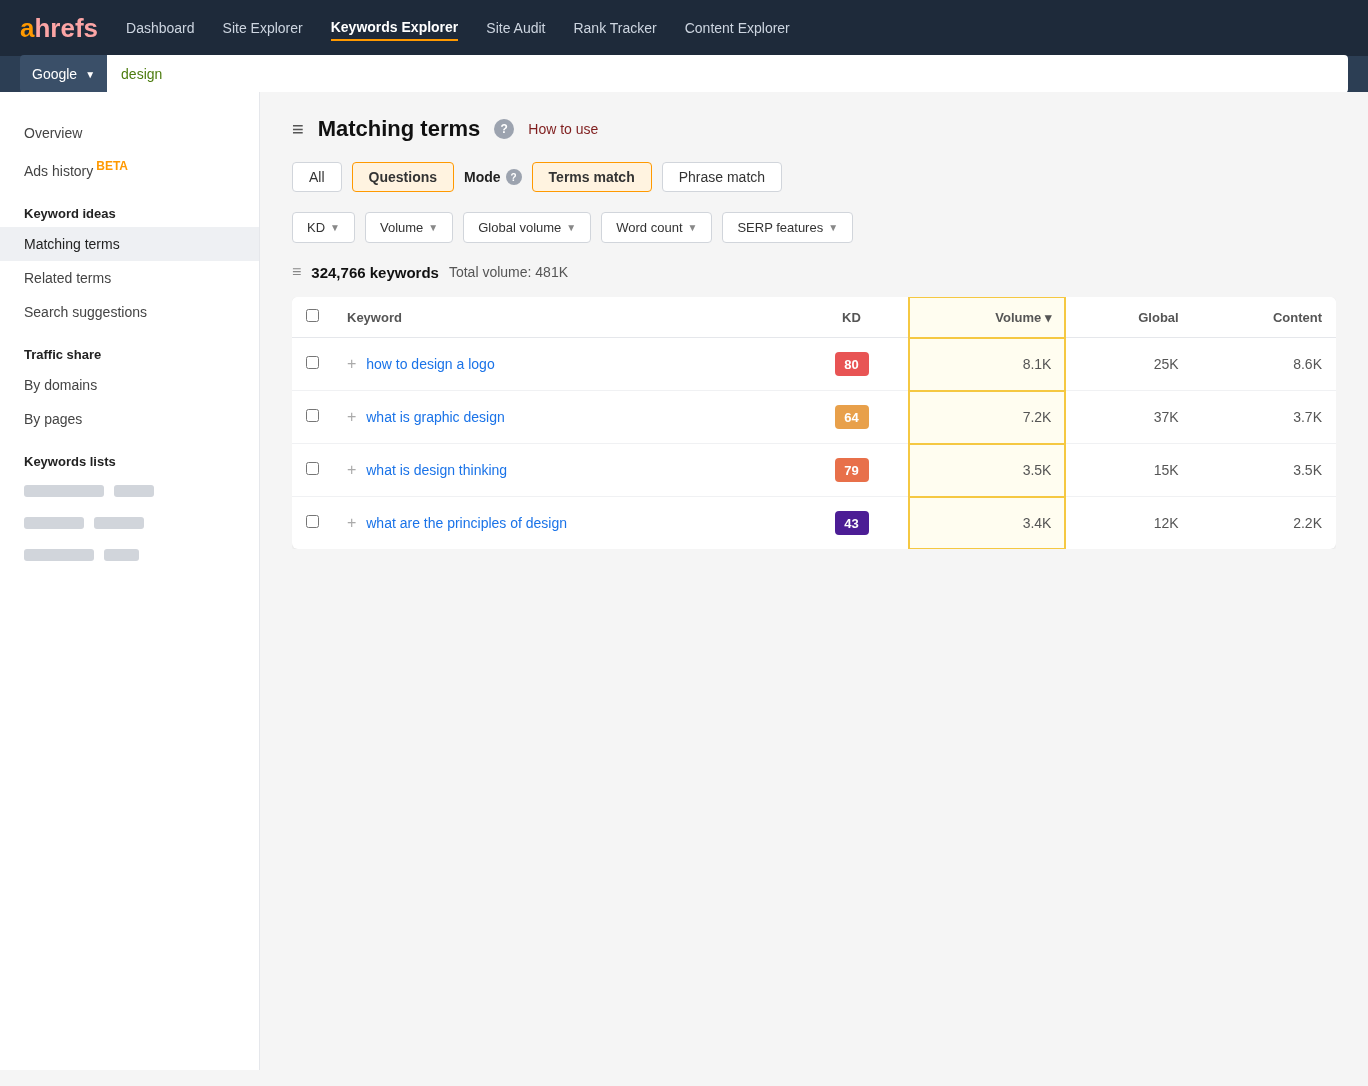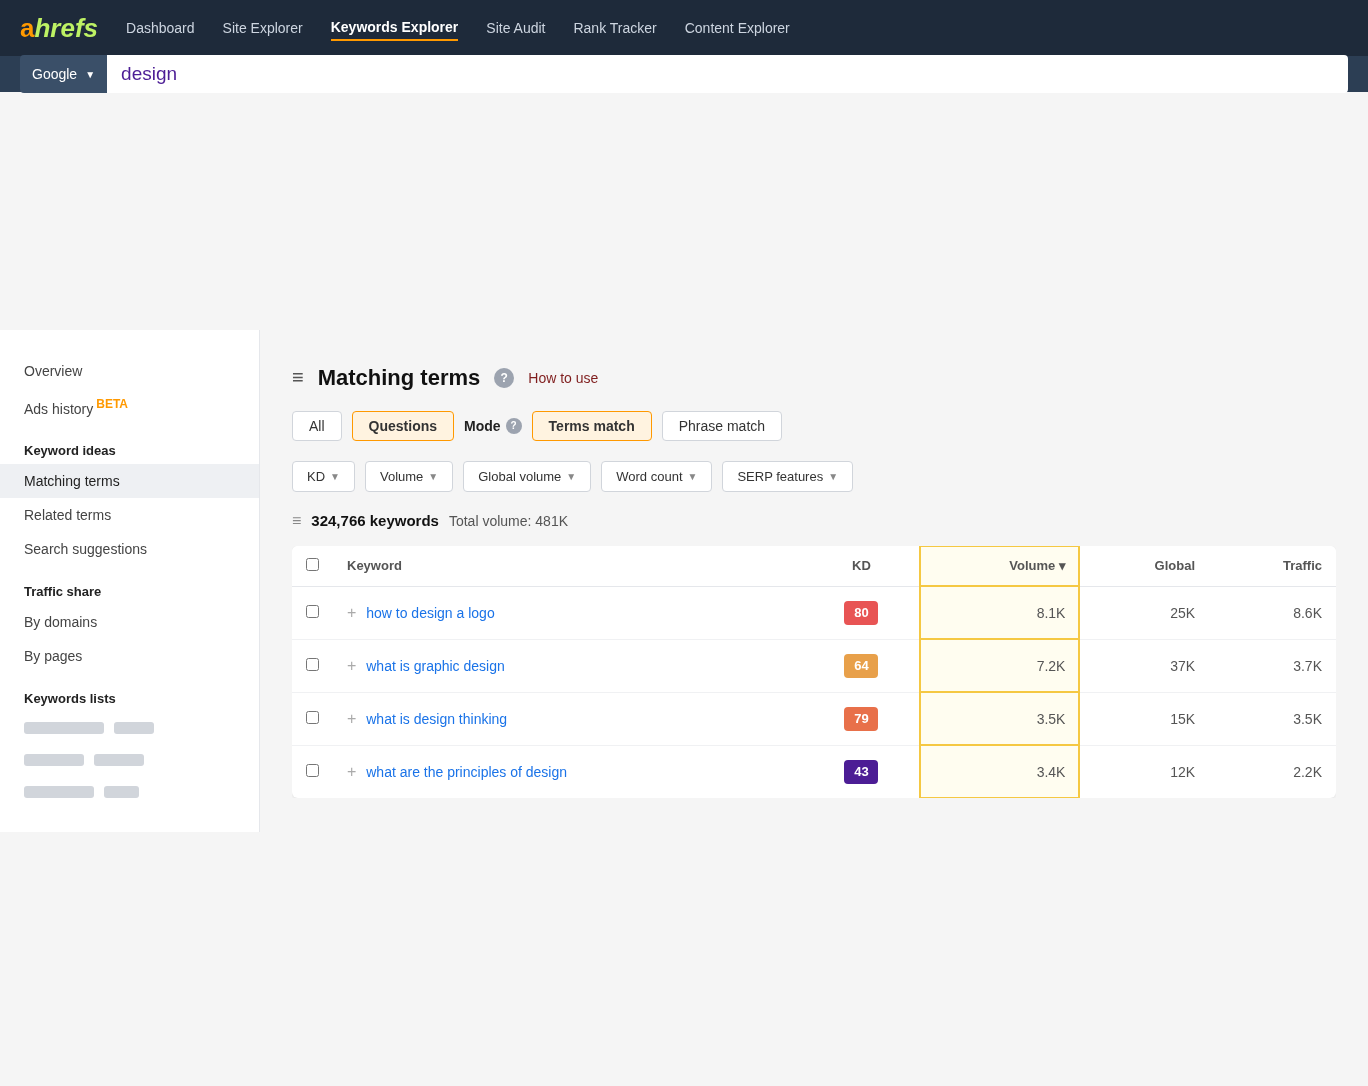--- a/index.html
+++ b/index.html
@@ -11,21 +11,21 @@
       display: flex;
       align-items: center;
       padding: 0 20px;
       height: 56px;
       gap: 28px;
     }
     .logo {
       display: flex; align-items: center;
     }
     .logo-a { color: #f90; font-size: 26px; font-weight: 900; }
-    .logo-hrefs { color: #bef264; font-size: 26px; font-weight: 900; font-style: italic; }
+    .logo-hrefs { color: #fca5a5; font-size: 26px; font-weight: 900; }
     .nav-item {
       color: #cdd5e0;
       font-size: 14px;
       cursor: pointer;
       white-space: nowrap;
       padding: 4px 0;
     }
     .nav-item.active { color: #fff; font-weight: 600; border-bottom: 2px solid #f90; }
 
     
@@ -55,28 +55,27 @@
     .search-input-wrapper {
       flex: 1;
       background: #fff;
       border-radius: 0 4px 4px 0;
       height: 38px;
       display: flex;
       align-items: center;
       padding: 0 14px;
     }
     .search-input-wrapper input {
-      border: none; outline: none; font-size: 19px; width: 100%; color: #4c1d95;
+      border: none; outline: none; font-size: 14px; width: 100%; color: #4d7c0f;
     }
 
     
     .main-layout {
       display: flex;
       min-height: calc(100vh - 108px);
-      align-items: center;
     }
 
     
     .sidebar {
       width: 260px;
       min-width: 260px;
       background: #fff;
       border-right: 1px solid #e5e7eb;
       padding: 24px 0;
     }
@@ -382,21 +381,21 @@
       <table class="keywords-table">
         <thead>
           <tr>
             <th class="checkbox-cell">
               <input type="checkbox" style="">
             </th>
             <th>Keyword</th>
             <th style="text-align:center;">KD</th>
             <th style="text-align:right; background:#fffdf0; outline: 2px solid #f5c842; outline-offset: -1px; cursor:pointer;">Volume ▾</th>
             <th style="text-align:right;">Global</th>
-            <th style="text-align:right;">Traffic</th>
+            <th style="text-align:right;">Content</th>
           </tr>
         </thead>
         <tbody id="table-body">
             <tr>
     <td class="checkbox-cell">
       <input type="checkbox" style="">
     </td>
     <td>
       <button class="add-btn">+</button>
       <a class="keyword-link">how to design a logo</a>

